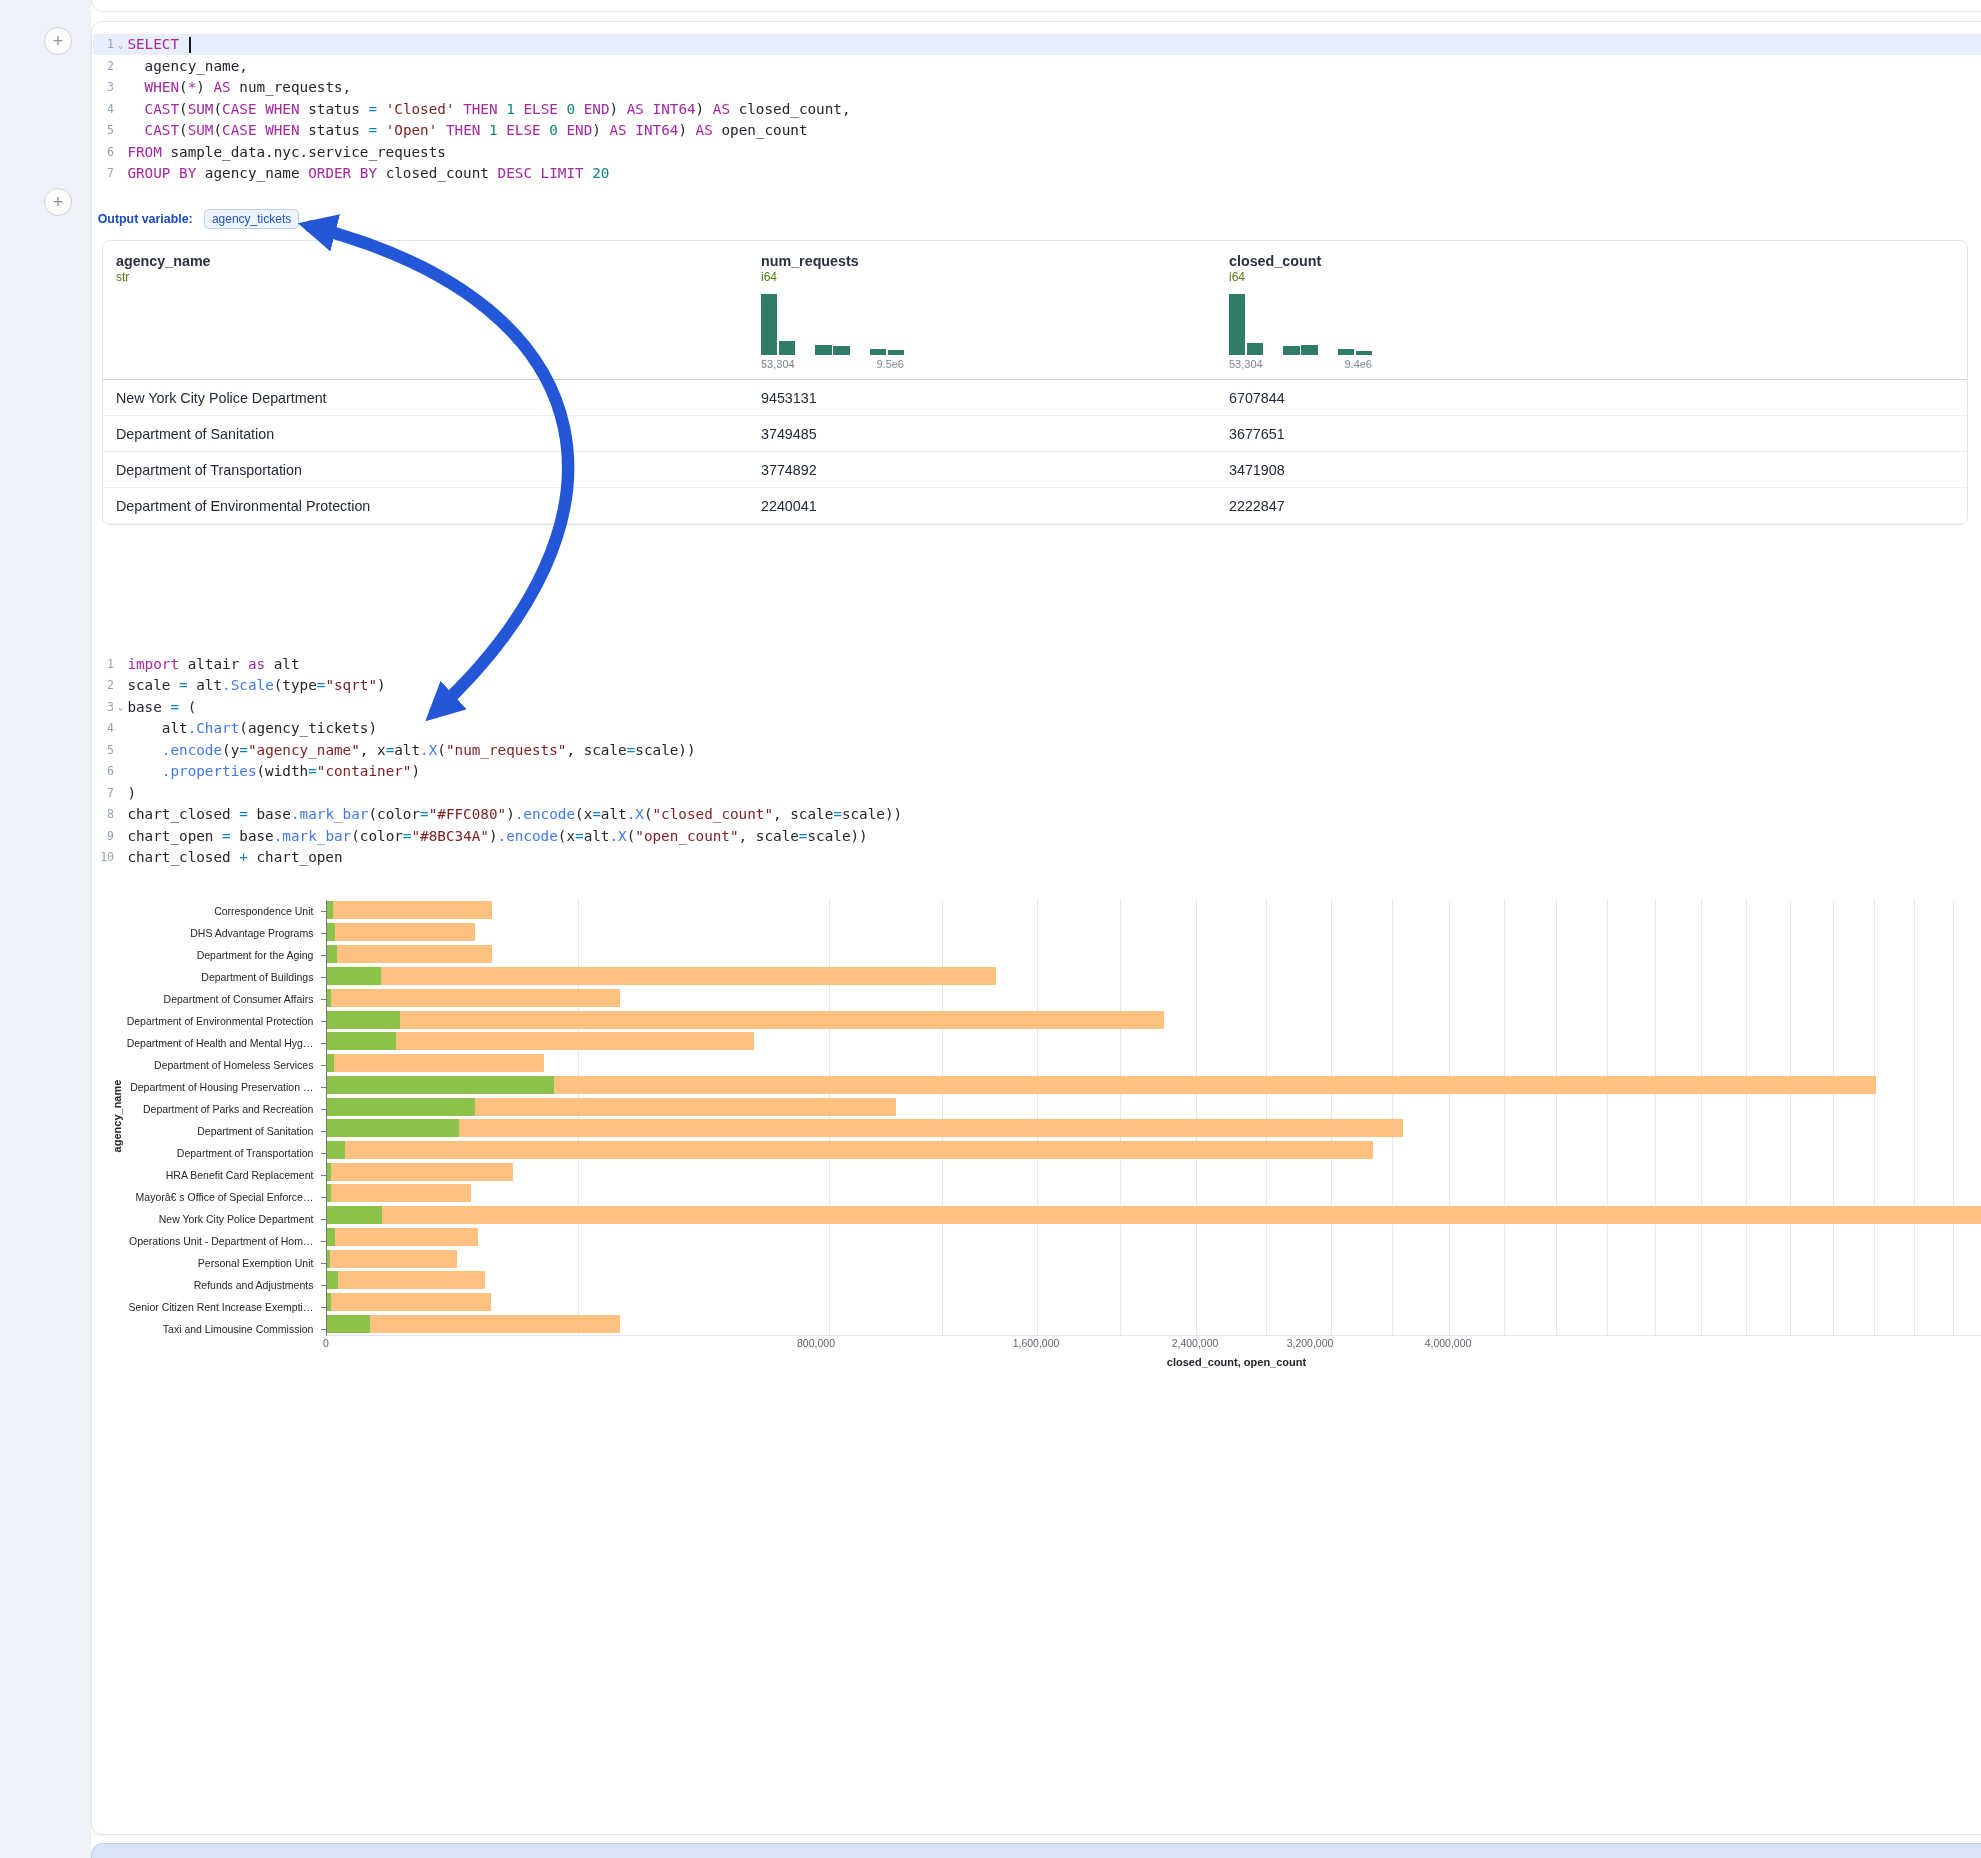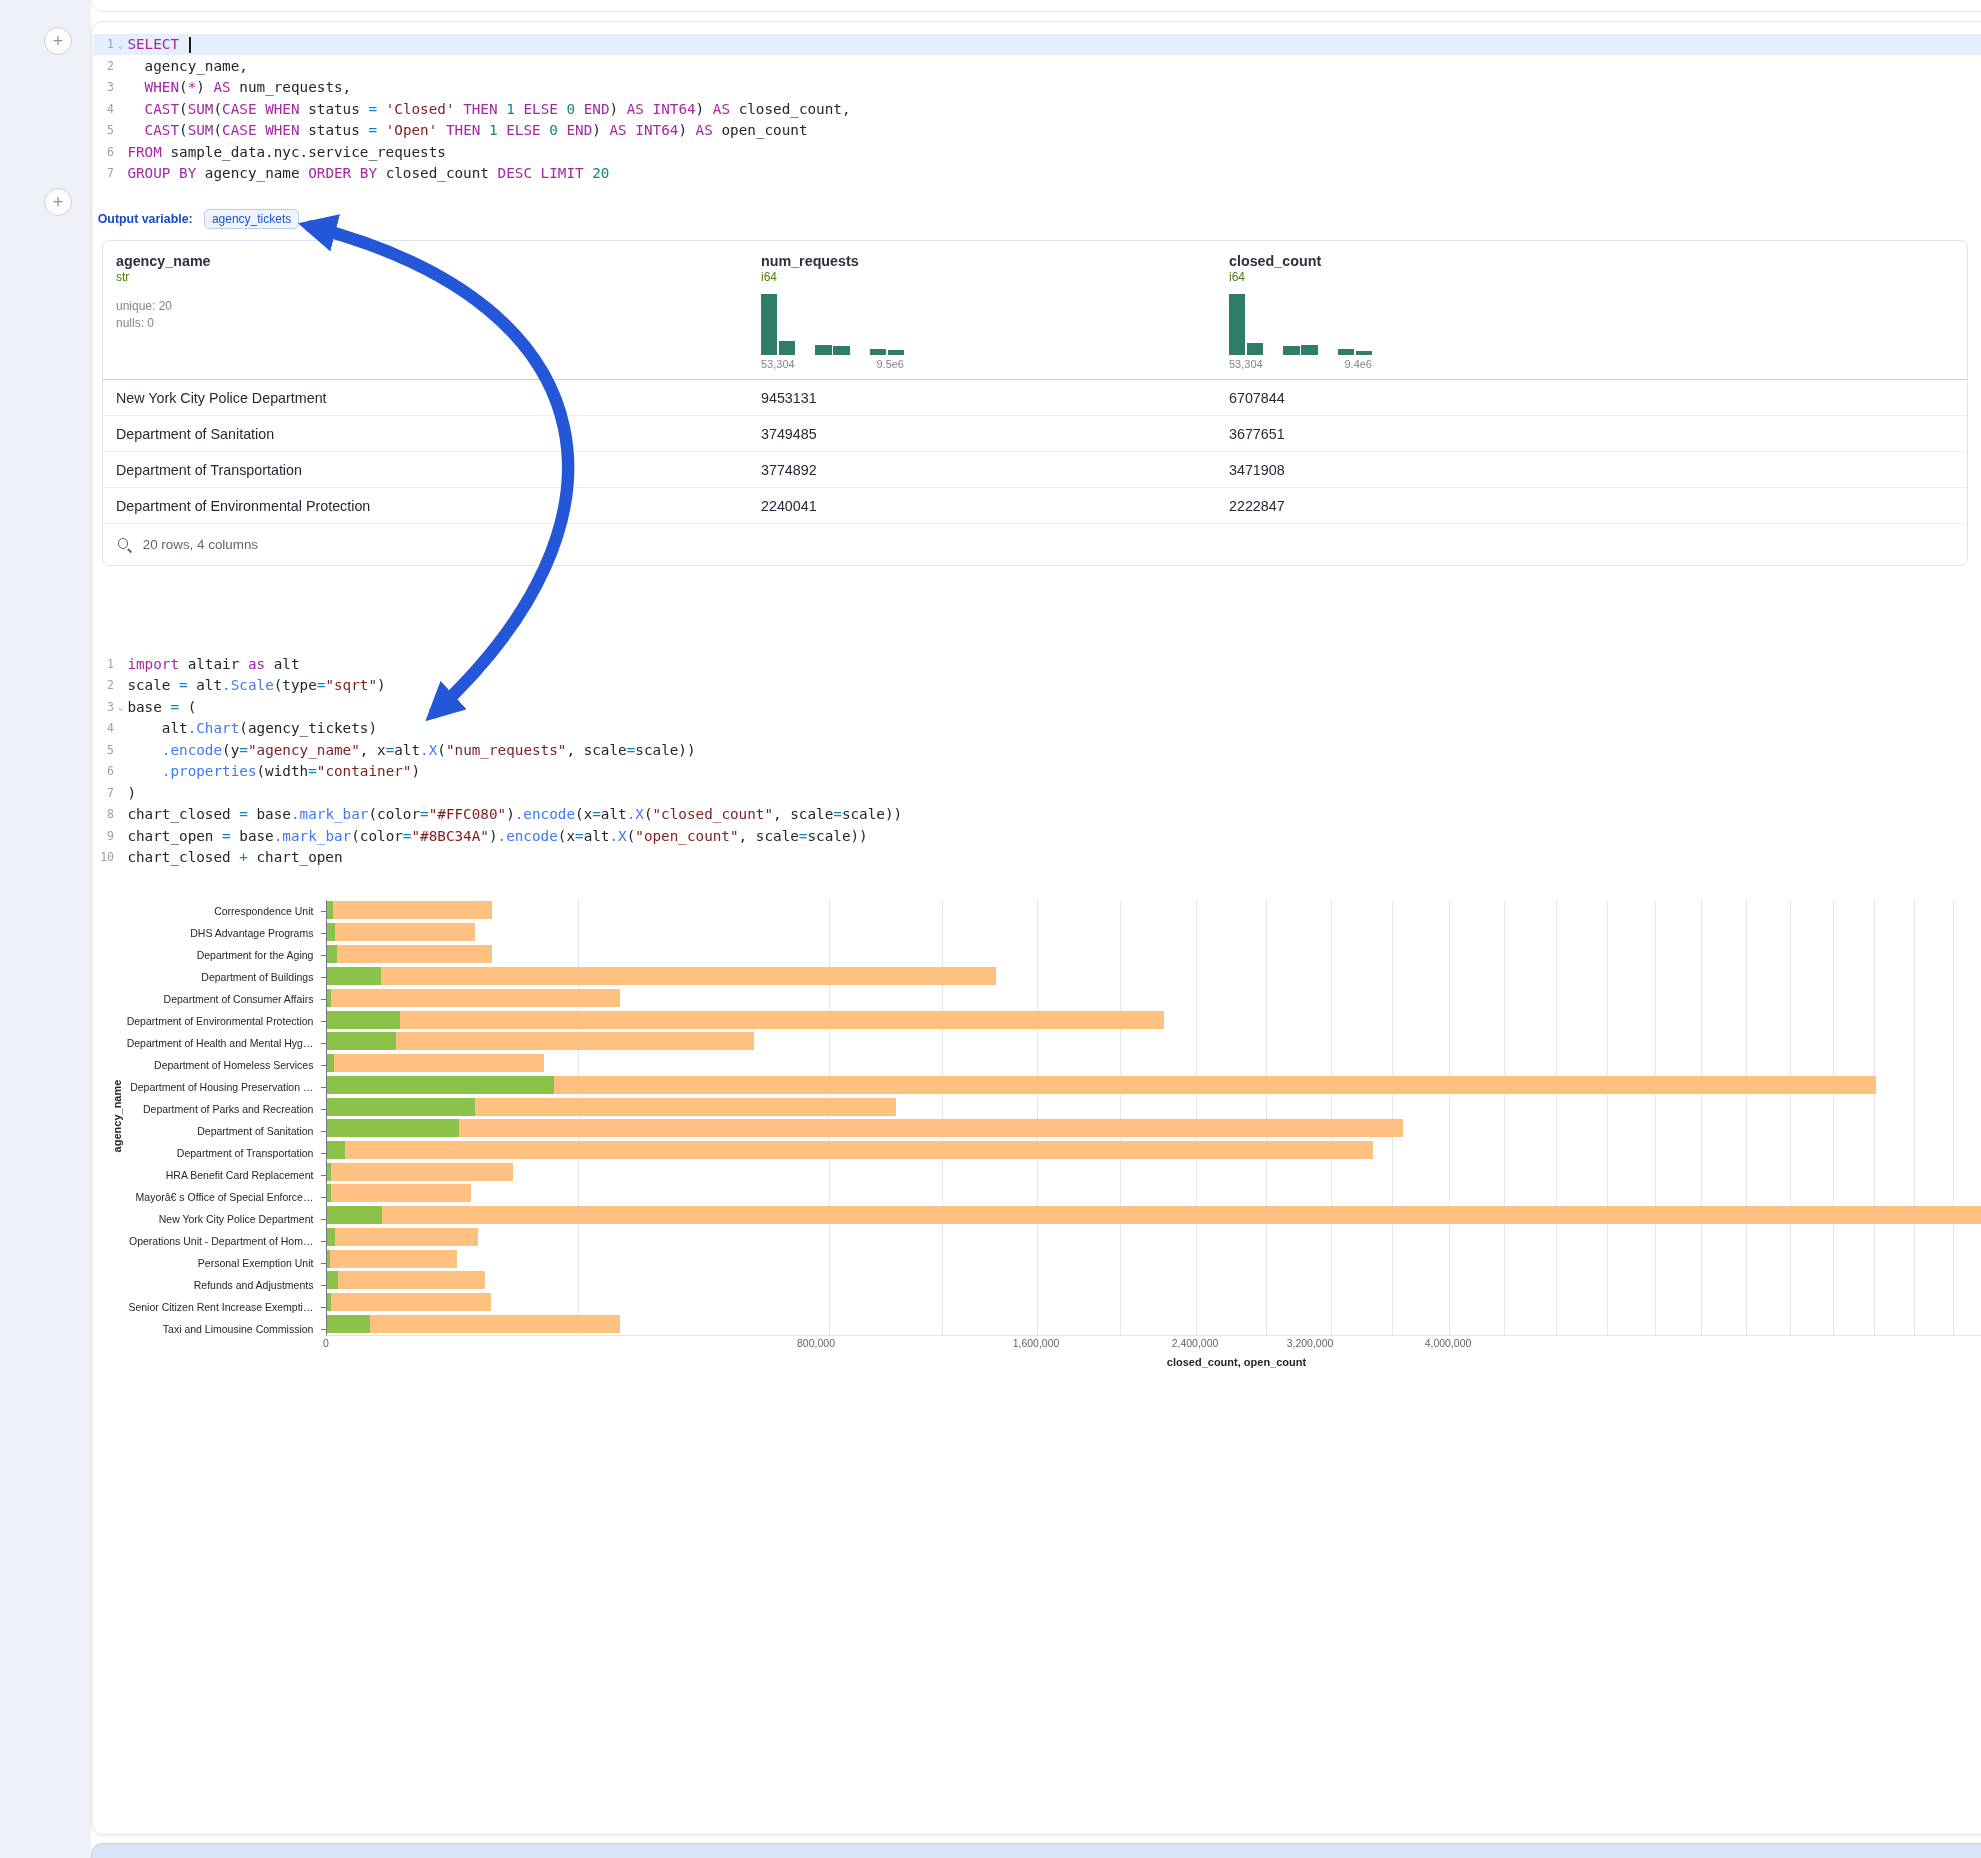--- a/index.html
+++ b/index.html
@@ -110,24 +110,20 @@
   <div class="outvar">
     <span class="outvar-label">Output variable:</span>
     <span class="outvar-chip">agency_tickets</span>
   </div>
 
   <div class="table-card">
     <div class="t-head" id="t-head">
         <div class="th">
           <div class="th-name">agency_name</div>
           <div class="th-type">str</div>
-          <div class="th-stats">
-            <div>unique: 20</div>
-            <div>nulls: 0</div>
-          </div>
         </div>
         <div class="th">
           <div class="th-name">num_requests</div>
           <div class="th-type">i64</div>
           <div class="hist">
             <i style="height: 61px;"></i>
             <i style="height: 13.5px;"></i>
             <i style="height: 0px;"></i>
             <i style="height: 9.8px;"></i>
             <i style="height: 8.6px;"></i>
@@ -174,24 +170,20 @@
           <div>Department of Transportation</div>
           <div>3774892</div>
           <div>3471908</div>
         </div>
         <div class="t-row">
           <div>Department of Environmental Protection</div>
           <div>2240041</div>
           <div>2222847</div>
         </div>
       </div>
-    <div class="t-foot">
-      <span class="mag"></span>
-      <span>20 rows, 4 columns</span>
-    </div>
   </div>
 
   <div class="editor" id="py-editor">
       <div class="code-line"><span class="gutter">1</span><span class="fold"></span><span class="src"><span class="tok-k">import</span><span class="tok-p"> altair </span><span class="tok-k">as</span><span class="tok-p"> alt</span></span></div>
       <div class="code-line"><span class="gutter">2</span><span class="fold"></span><span class="src"><span class="tok-p">scale </span><span class="tok-o">=</span><span class="tok-p"> alt</span><span class="tok-m">.Scale</span><span class="tok-p">(type</span><span class="tok-o">=</span><span class="tok-s">"sqrt"</span><span class="tok-p">)</span></span></div>
       <div class="code-line"><span class="gutter">3</span><span class="fold">⌄</span><span class="src"><span class="tok-p">base </span><span class="tok-o">=</span><span class="tok-p"> (</span></span></div>
       <div class="code-line"><span class="gutter">4</span><span class="fold"></span><span class="src"><span class="tok-p">    alt</span><span class="tok-m">.Chart</span><span class="tok-p">(agency_tickets)</span></span></div>
       <div class="code-line"><span class="gutter">5</span><span class="fold"></span><span class="src"><span class="tok-p">    </span><span class="tok-m">.encode</span><span class="tok-p">(y</span><span class="tok-o">=</span><span class="tok-s">"agency_name"</span><span class="tok-p">, x</span><span class="tok-o">=</span><span class="tok-p">alt</span><span class="tok-m">.X</span><span class="tok-p">(</span><span class="tok-s">"num_requests"</span><span class="tok-p">, scale</span><span class="tok-o">=</span><span class="tok-p">scale))</span></span></div>
       <div class="code-line"><span class="gutter">6</span><span class="fold"></span><span class="src"><span class="tok-p">    </span><span class="tok-m">.properties</span><span class="tok-p">(width</span><span class="tok-o">=</span><span class="tok-s">"container"</span><span class="tok-p">)</span></span></div>
       <div class="code-line"><span class="gutter">7</span><span class="fold"></span><span class="src"><span class="tok-p">)</span></span></div>

